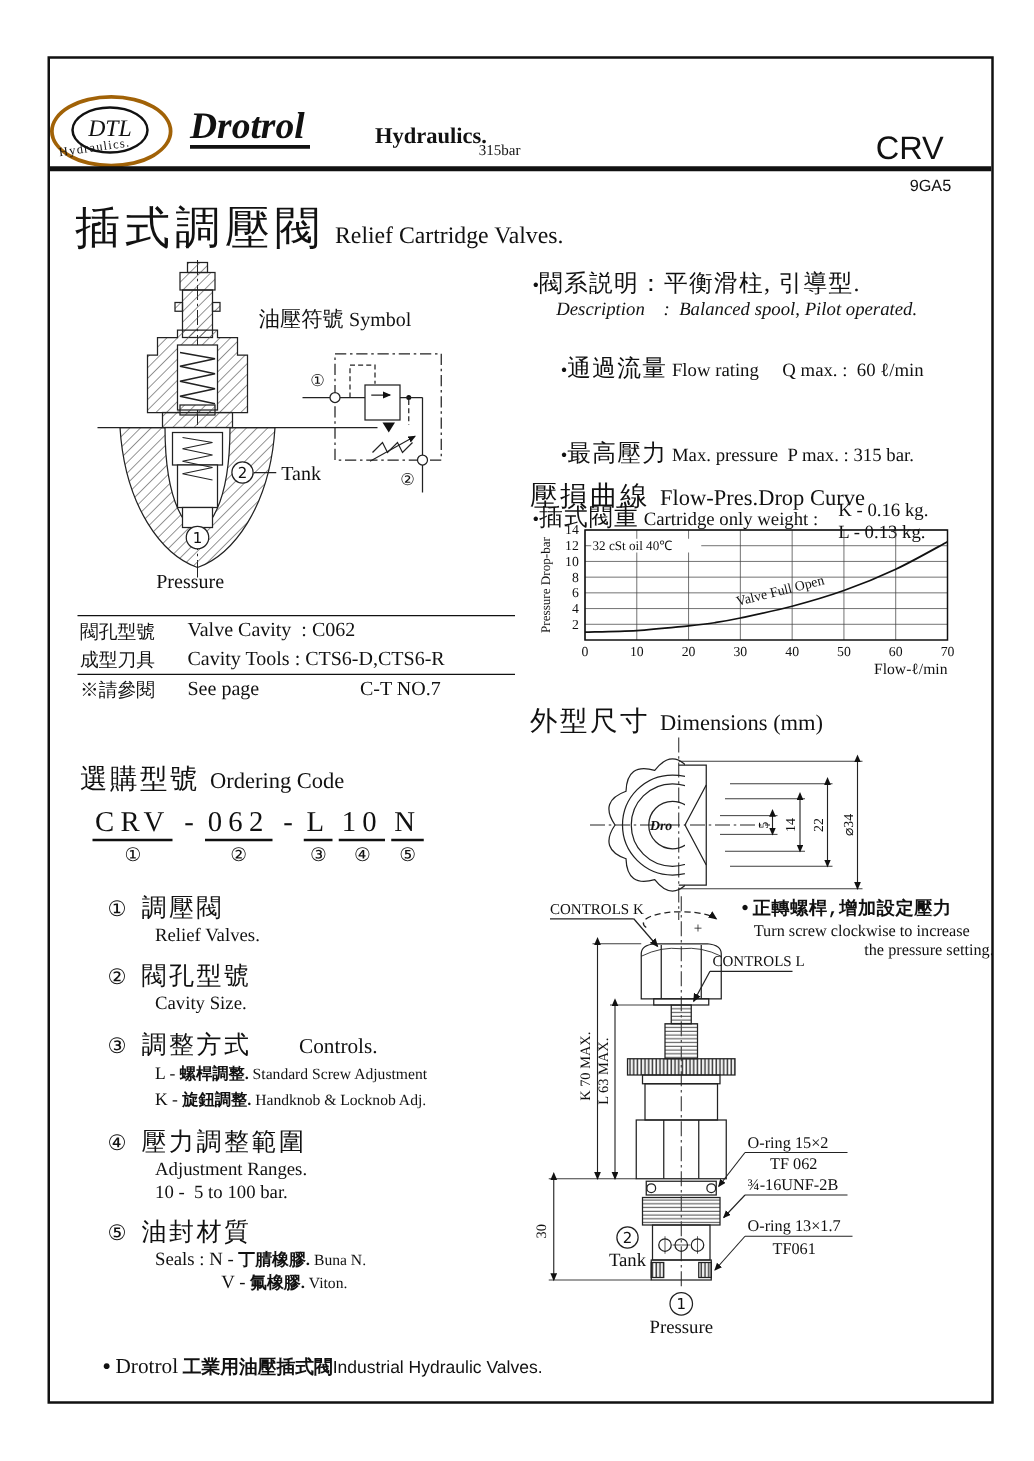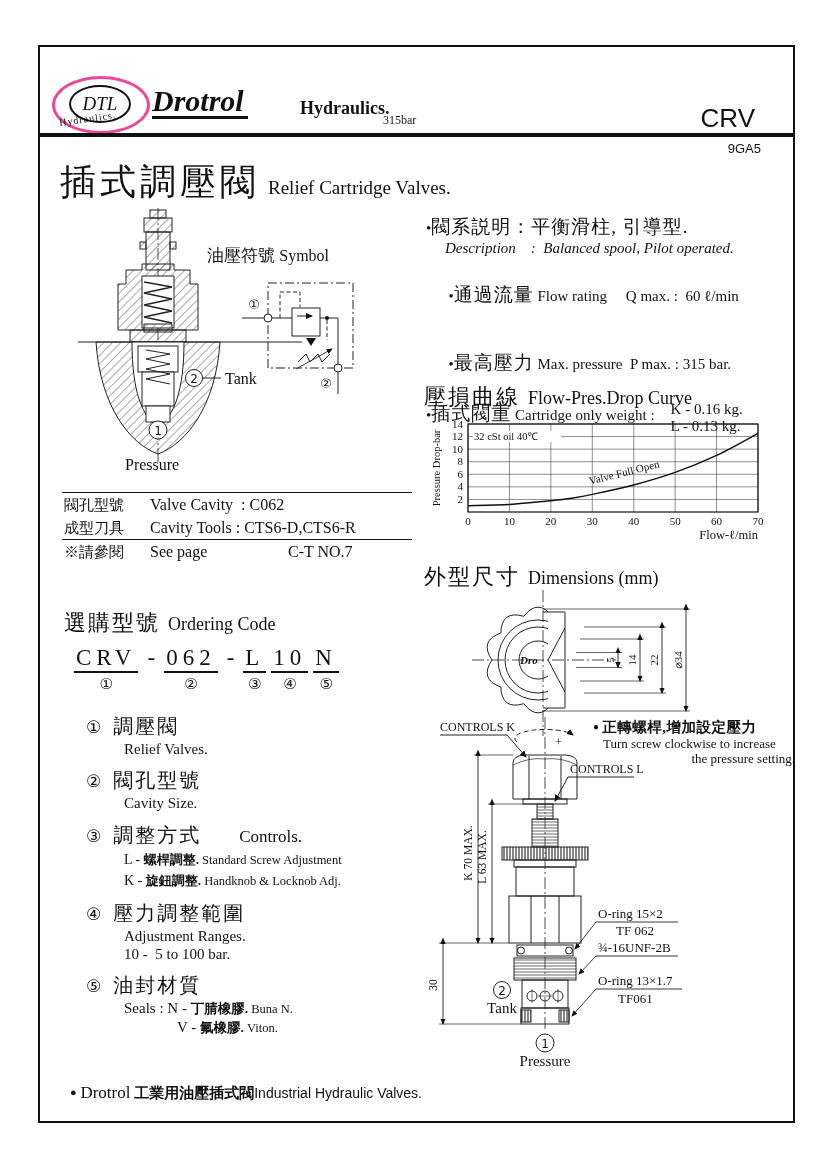--- a/index.html
+++ b/index.html
@@ -2,21 +2,21 @@
 <html><head>
 <meta charset="utf-8">
 <style>
   html,body{margin:0;padding:0;background:#e8e8e8;}
   .page{position:relative;width:827px;height:1169px;background:#ffffff;overflow:hidden;
         font-family:"Liberation Serif", serif;color:#111;}
   .frame{position:absolute;left:38px;top:45px;width:753px;height:1074px;border:2px solid #111;}
   .abs{position:absolute;}
   .cjk{font-family:"Liberation Serif", serif;}
   
-  .logo-oval{position:absolute;left:52px;top:76px;width:92px;height:52px;border:3px solid #ec4899;border-radius:50%;}
+  .logo-oval{position:absolute;left:40px;top:76px;width:92px;height:52px;border:3px solid #a16207;border-radius:50%;}
   .logo-oval-inner{position:absolute;left:14px;top:6px;width:58px;height:34px;border:2px solid #111;border-radius:50%;
       display:flex;align-items:center;justify-content:center;font-style:italic;font-size:19px;}
   .logo-sub{position:absolute;left:4px;top:34px;font-size:10px;transform:rotate(-8deg);letter-spacing:1px;}
   .brand{position:absolute;left:152px;top:86px;font-size:30px;font-weight:bold;font-style:italic;
          border-bottom:3px solid #111;line-height:1.0;padding-right:4px;}
   .brand-suffix{position:absolute;left:300px;top:98px;font-size:18px;font-weight:bold;}
   .rating{position:absolute;left:383px;top:113px;font-size:12px;}
   .model{position:absolute;right:72px;top:103px;font-size:26px;font-family:"Liberation Sans",sans-serif;}
   .rule{position:absolute;left:40px;top:133px;width:753px;height:4px;background:#111;}
   .code9{position:absolute;right:66px;top:141px;font-size:13px;font-family:"Liberation Sans",sans-serif;}
@@ -49,25 +49,25 @@
   .oi-zh{font-size:20px;letter-spacing:2px;}
   .oi-lat{font-size:17px;margin-left:38px;}
   .oi-sub{margin-left:38px;font-size:15px;line-height:1.22;}
   .oi-small{margin-left:38px;font-size:12.5px;line-height:1.5;}
   .oi-small .c{font-size:14px;}
   .oi-small .z{font-size:13px;font-weight:bold;}
   
   .sec-curve-h{position:absolute;left:424px;top:382px;}
   .sec-dim-h{position:absolute;left:424px;top:562px;}
   
-  .footer{position:absolute;left:70px;top:1083px;font-size:15px;}
+  .footer{position:absolute;left:82px;top:1083px;font-size:15px;}
   .footer .b{font-size:11px;vertical-align:2px;}
   .footer .en{font-family:"Liberation Sans",sans-serif;font-size:14px;}
   .note-block{position:absolute;left:593px;top:719px;width:202px;font-size:13px;line-height:1.18;}
-  .note-zh{font-size:14.5px;font-weight:bold;letter-spacing:0.5px;}
+  .note-zh{font-size:14.5px;font-weight:bold;letter-spacing:0.5px;font-family:Liberation Mono, monospace;}
   .note-en2{text-align:right;}
   svg text{font-family:"Liberation Serif",serif;fill:#111;}
   svg .glyph{font-family:"DejaVu Sans",sans-serif;}
 </style>
 </head>
 <body>
 
 <div class="page">
   <div class="frame"></div>
 

